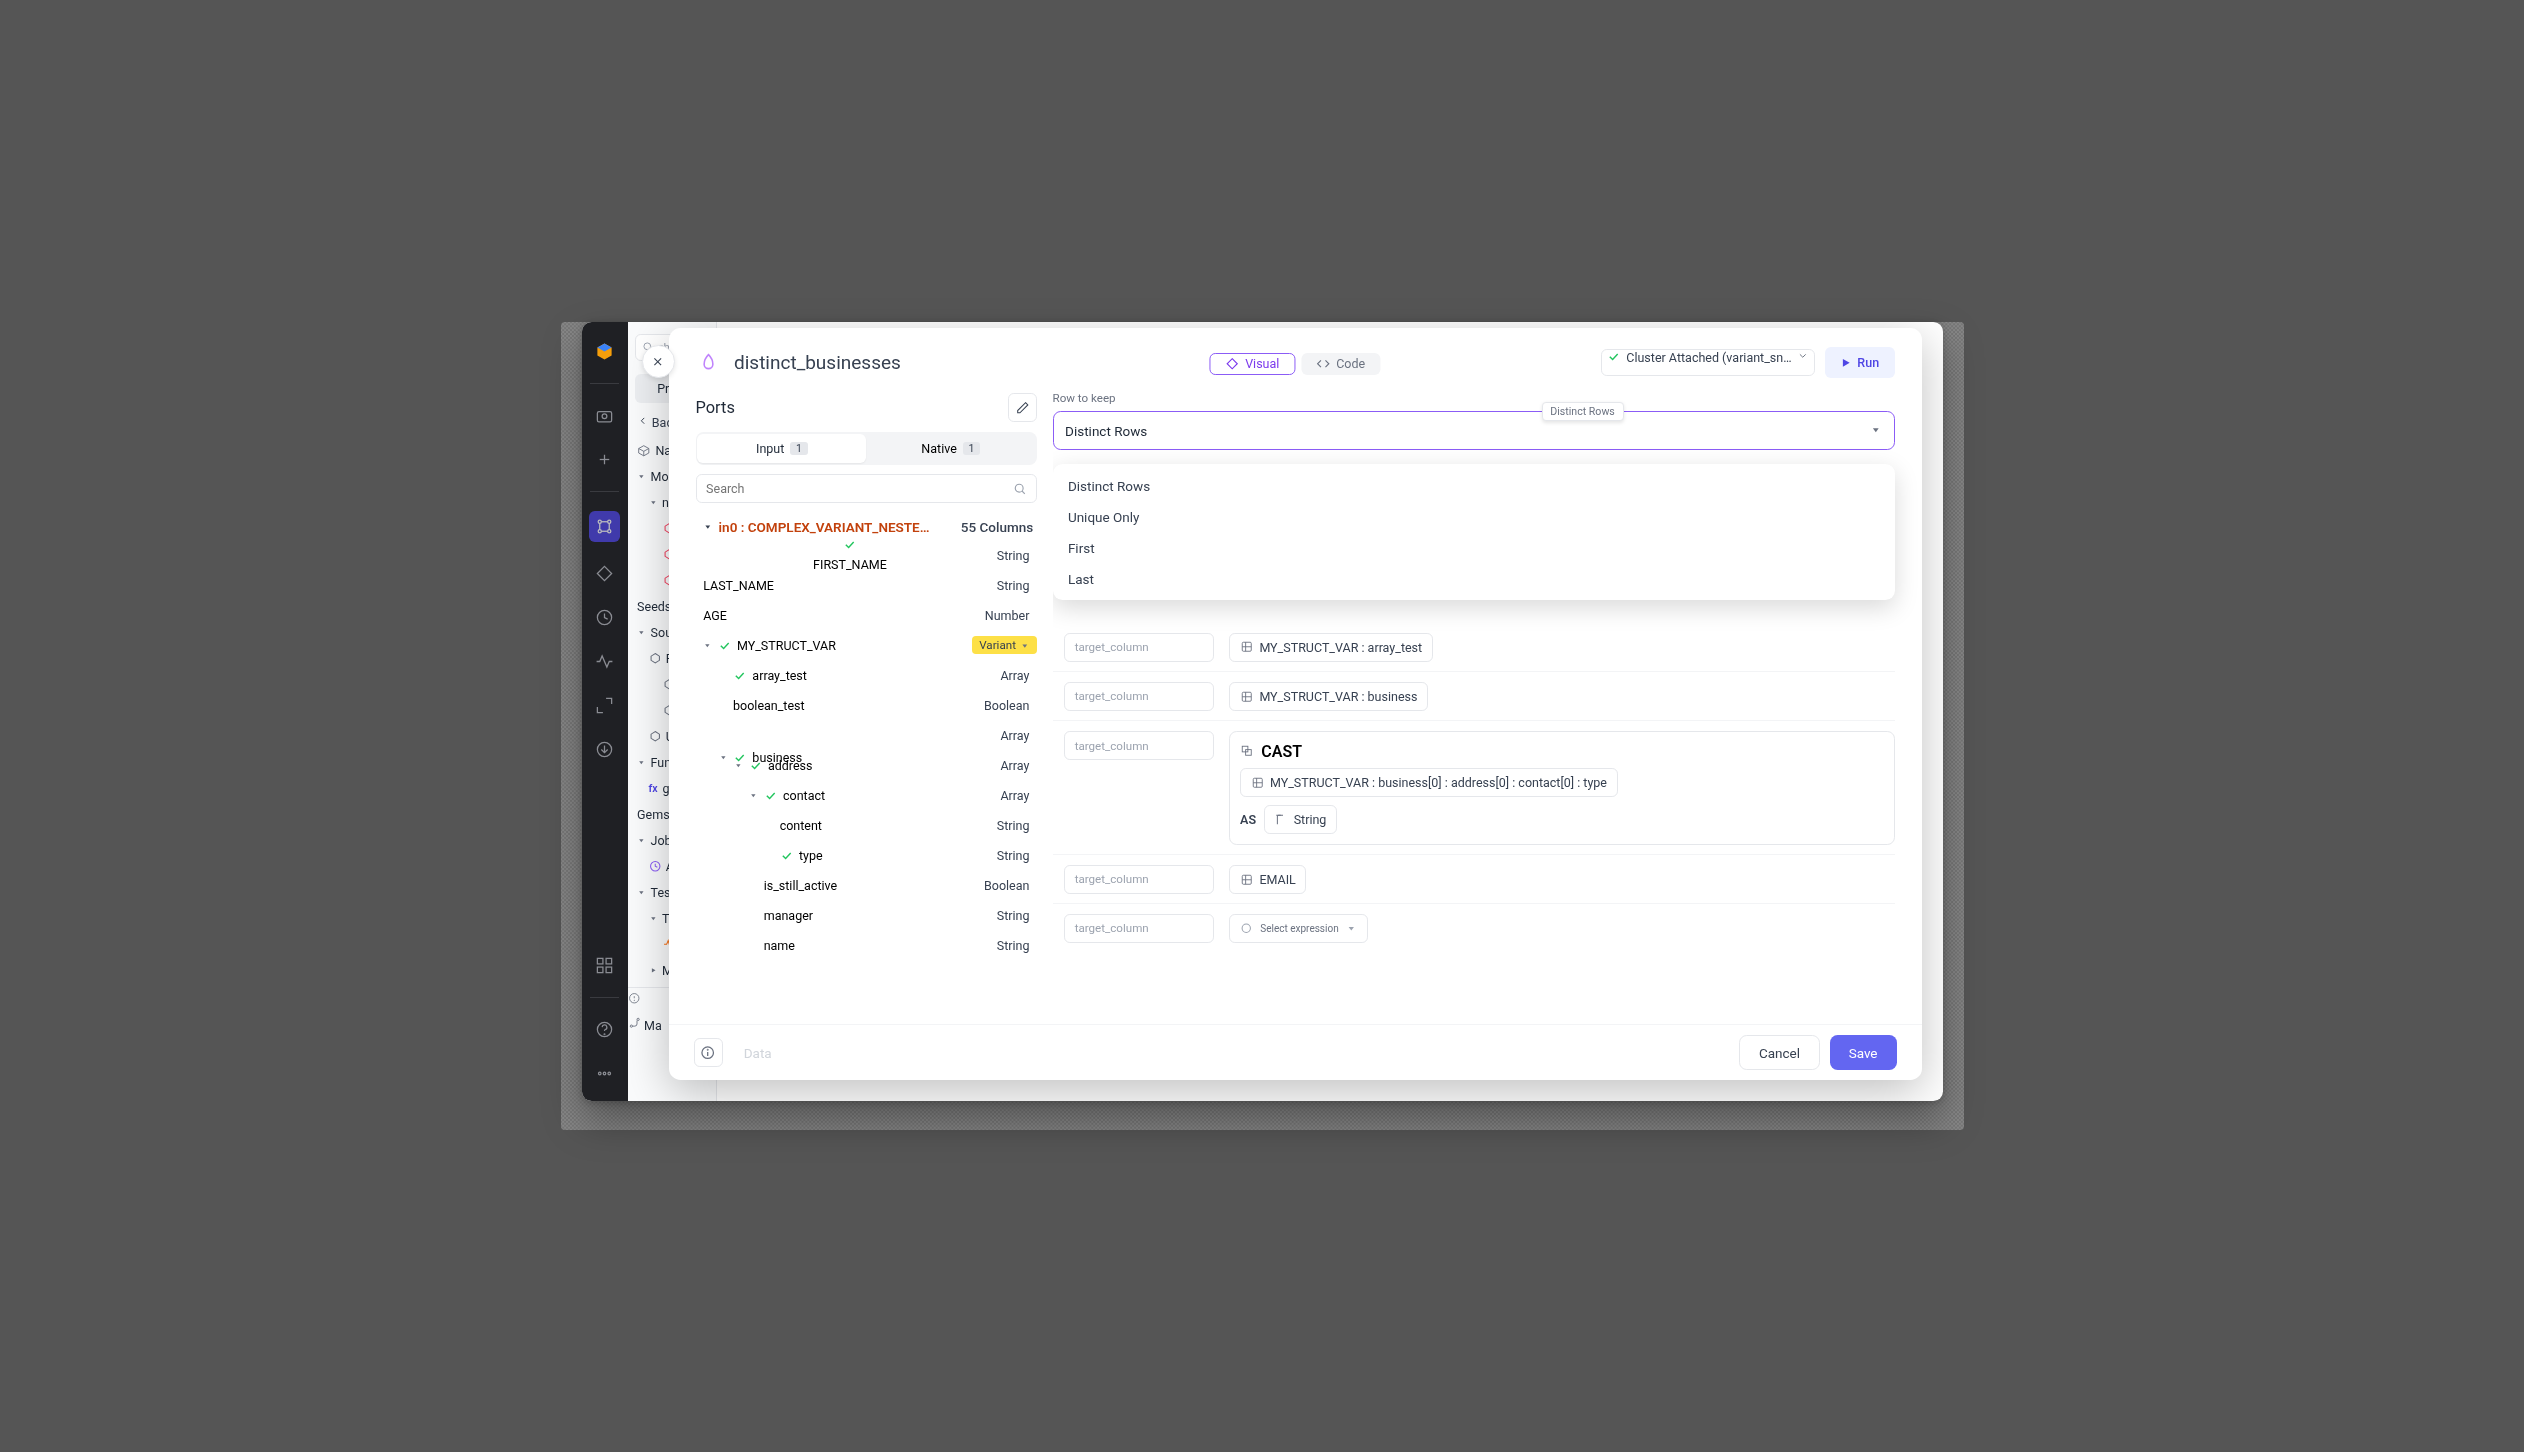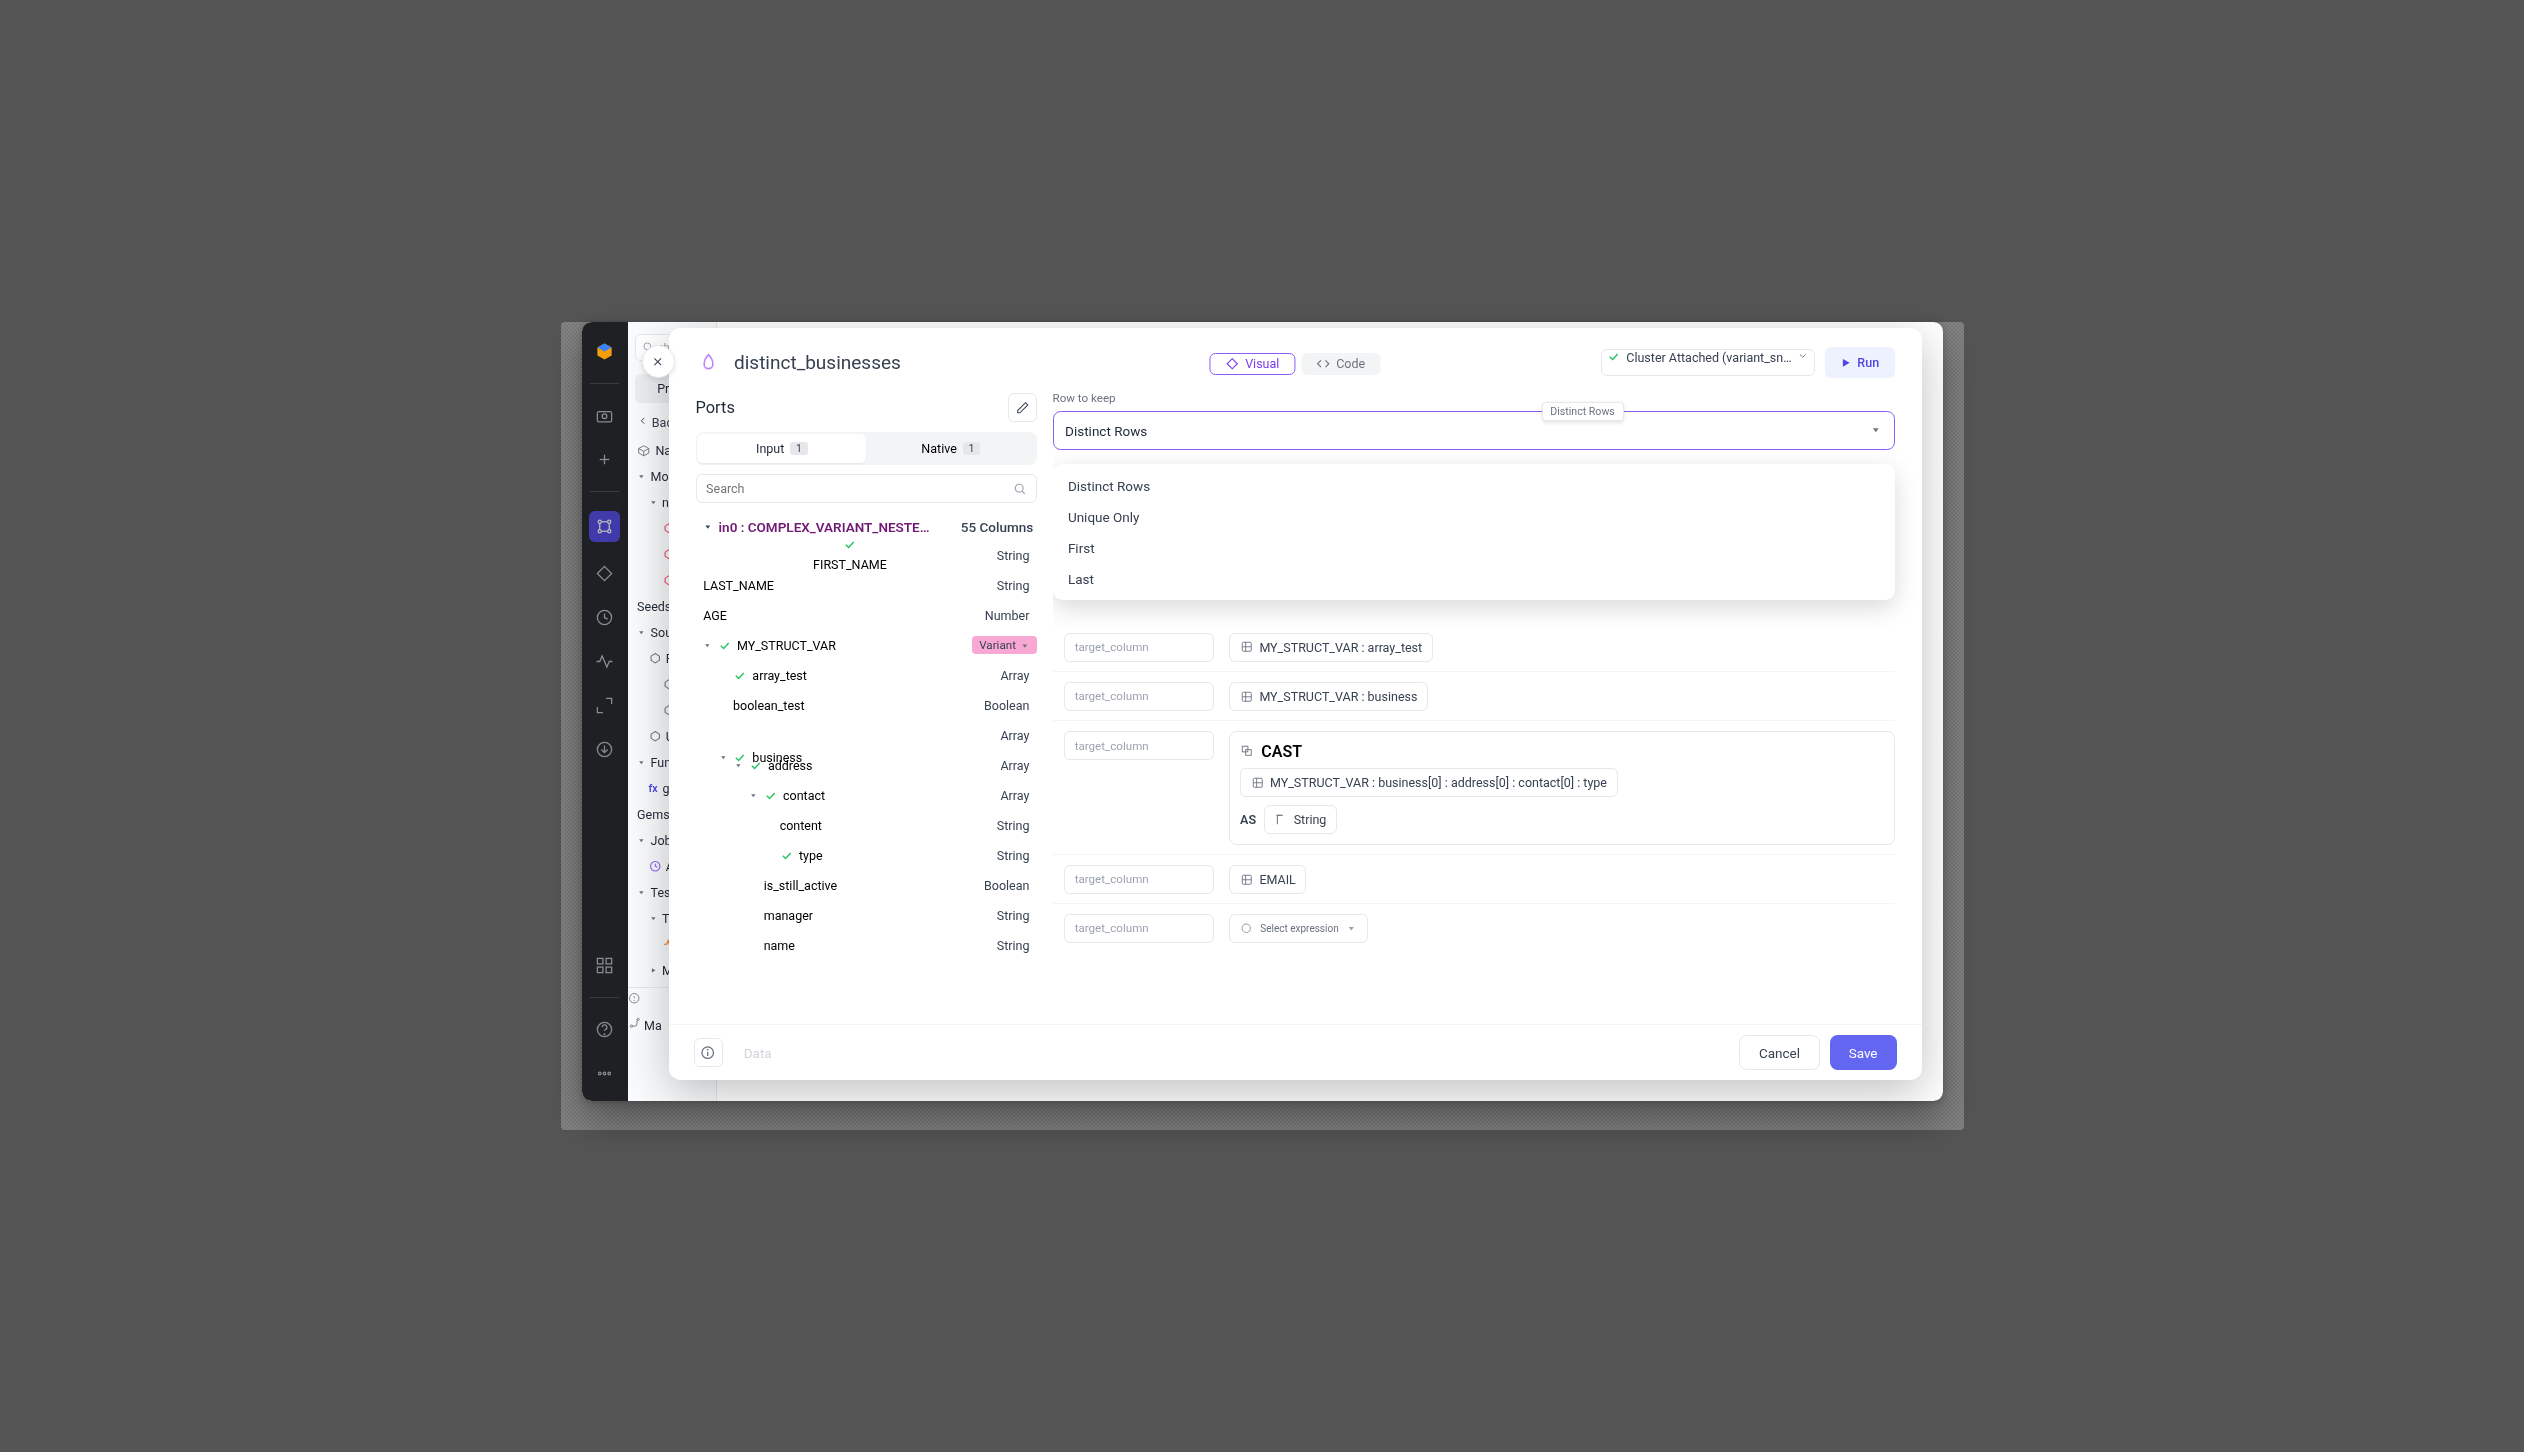--- a/index.html
+++ b/index.html
@@ -45,28 +45,28 @@
 .portstitle{font-size:16.4px;color:#1f2937}
 .editsq{width:29px;height:29px;border:1px solid #e5e7eb;border-radius:5.8px;display:flex;align-items:center;justify-content:center;cursor:pointer}
 .iotabs{display:flex;background:#f3f4f6;border-radius:7.7px;padding:1.9px;margin-bottom:9.6px}
 .iotab{flex:1;height:29px;display:flex;align-items:center;justify-content:center;gap:5.8px;font-size:12.5px;border-radius:5.8px;cursor:pointer}
 .iotab.active{background:#fff;color:#1f2937;box-shadow:0 1px 1.9px rgba(0,0,0,0.06)}
 .iotab .badge{background:#e5e7eb;border-radius:2.9px;padding:0 5.8px;font-size:10.6px;color:#374151}
 .searchports{border:1px solid #e5e7eb;border-radius:5.8px;height:29px;display:flex;align-items:center;padding:0 9.6px;margin-bottom:7.7px}
 .searchports input{border:none;outline:none;flex:1;font-size:12.5px;color:#374151}
 
 .colhdr{display:flex;align-items:center;justify-content:space-between;padding:7.7px 3.9px 5.8px 7.7px;font-size:13.5px}
-.colhdr .name{font-weight:600;color:#701a75}
+.colhdr .name{font-weight:600;color:#c2410c}
 .colhdr .cnt{color:#374151;font-weight:500}
 .schema{flex:1;overflow-y:auto;font-size:12.5px}
 .srow{display:flex;align-items:center;height:30px;padding-left:7.7px}
 .srow .c1{display:flex;align-items:center;gap:5.8px;flex:1}
 .srow .typ{color:#374151;padding-right:7.7px}
 .chk{color:#22c55e;width:13.5px;height:13.5px;flex-shrink:0}
-.variant-pill{background:#f9a8d4;border-radius:3.9px;padding:1.9px 7.7px;font-size:11.6px;color:#374151;display:flex;align-items:center;gap:3.9px}
+.variant-pill{background:#fde047;border-radius:3.9px;padding:1.9px 7.7px;font-size:11.6px;color:#374151;display:flex;align-items:center;gap:3.9px}
 
 .rhs{flex:1;padding:3.9px 27px 9.6px 0;overflow:hidden;position:relative}
 .lbl{font-size:11.6px;color:#6b7280;margin-bottom:5.8px}
 .selbox{border:1.4px solid #8b5cf6;border-radius:7.7px;height:39px;display:flex;align-items:center;padding:0 11.6px;font-size:13.5px;color:#1f2937;position:relative;background:#fff}
 .selbox .dd{margin-left:auto;color:#6b7280}
 .tooltip{position:absolute;top:-9.6px;right:270px;background:#fff;border:1px solid #e5e7eb;border-radius:3.9px;padding:1.9px 7.7px;font-size:10.6px;color:#6b7280;box-shadow:0 1.9px 3.9px rgba(0,0,0,0.1);z-index:40}
 .dropdown{position:absolute;left:0;right:27px;top:77px;background:#fff;border-radius:9.6px;box-shadow:0 7.7px 25px rgba(0,0,0,0.15);padding:5.8px 0;z-index:50}
 .dropdown .opt{height:31px;display:flex;align-items:center;padding:0 15.4px;font-size:13.5px;color:#374151;cursor:pointer}
 
 .exprrows{margin-top:173px}

